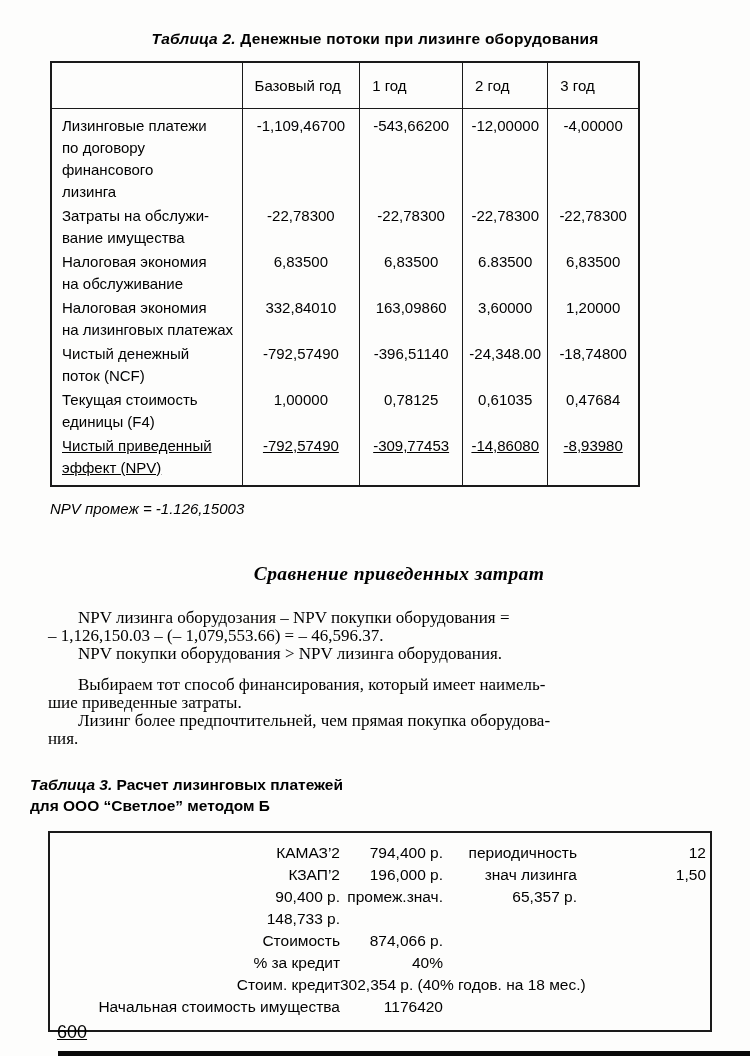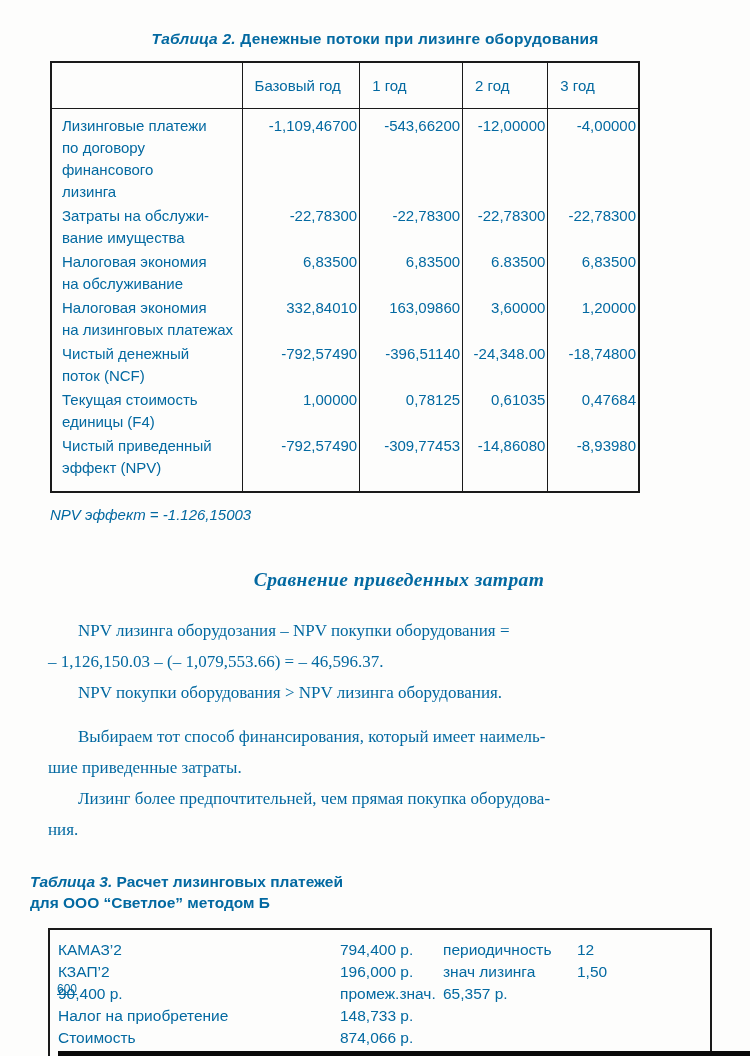--- a/index.html
+++ b/index.html
@@ -2,21 +2,21 @@
 <html><head>
 <meta charset="utf-8">
 <style>
   html,body { margin:0; padding:0; background:#e8e8e8; }
   * { box-sizing:border-box; }
   .page {
     position:relative;
     width:750px; height:1056px;
     margin:0 auto;
     background:#fdfdfc;
-    color:#0369a1;
+    color:#000000;
     font-family:"Liberation Sans", sans-serif;
     overflow:hidden;
   }
   
   .t2-title {
     margin:30px 30px 13px 30px;
     text-align:center;
     font-size:15.5px;
     font-weight:bold;
     letter-spacing:0.2px;
@@ -50,23 +50,23 @@
     vertical-align:top;
     line-height:22px;
     border-left:1.5px solid #1a1a1a;
     padding:1px 2px;
   }
   table.t2 td.lbl {
     border-left:none;
     padding-left:10px;
     white-space:pre-line;
   }
-  table.t2 td.val { text-align:right; }
+  table.t2 td.val { text-align:center; }
   table.t2 tbody tr:first-child td { padding-top:6px; }
-  table.t2 tbody tr:last-child td { padding-bottom:12px; }
+  table.t2 tbody tr:last-child td { padding-bottom:6px;text-decoration:underline; }
   
   .npv-note {
     margin:13px 0 0 50px;
     font-style:italic;
     font-size:15px;
   }
   
   .cmp-heading {
     margin:46px 0 0 0;
     text-align:center;
@@ -74,21 +74,21 @@
     font-weight:bold;
     font-style:italic;
     font-size:19.5px;
     letter-spacing:0.4px;
     padding-left:48px;
   }
   .paras {
     margin:24px 42px 0 48px;
     font-family:"Liberation Serif", serif;
     font-size:17px;
-    line-height:31px;
+    line-height:18px;
   }
   .paras p {
     margin:0;
     white-space:pre-line;
     text-indent:30px;
   }
   .paras p.gap-before { margin-top:13px; }
   
   .t3-title {
     margin:26px 30px 0 30px;
@@ -101,26 +101,26 @@
     margin:15px 38px 0 48px;
     border:2.5px solid #1a1a1a;
     padding:9px 4px 12px 8px;
     font-size:15.5px;
   }
   .t3-row {
     display:grid;
     grid-template-columns:282px 103px 134px 1fr;
     line-height:22px;
   }
-  .t3-row > span { white-space:nowrap; overflow:visible; }
+  .t3-row > span { white-space:nowrap; overflow:visible;text-align:right; }
   
   .page-number {
     position:absolute;
-    left:57px; top:982px;
-    font-size:12px;
+    left:57px; top:1022px;
+    font-size:18px;
     text-decoration:underline;
   }
   .bottom-bar {
     position:absolute;
     left:58px; right:0; bottom:0;
     height:5px;
     background:#0a0a0a;
   }
 </style>
 </head>
@@ -203,21 +203,21 @@
         <td class="lbl">Чистый приведенный
 эффект (NPV)</td>
         <td class="val">-792,57490</td>
         <td class="val">-309,77453</td>
         <td class="val">-14,86080</td>
         <td class="val">-8,93980</td>
       </tr>
     </tbody>
   </table>
 
-  <div class="npv-note">NPV эффект = -1.126,15003</div>
+  <div class="npv-note">NPV промеж = -1.126,15003</div>
 
   <div class="cmp-heading">Сравнение приведенных затрат</div>
 
   <div class="paras">
     <p>NPV лизинга оборудозания –  NPV покупки оборудования =
 – 1,126,150.03 – (– 1,079,553.66) = – 46,596.37.</p>
     <p>NPV покупки оборудования &gt; NPV лизинга оборудования.</p>
     <p class="gap-before">Выбираем тот способ финансирования, который имеет наимель-
 шие приведенные затраты.</p>
     <p>Лизинг более предпочтительней, чем прямая покупка оборудова-
@@ -241,21 +241,20 @@
       <span>196,000 р.</span>
       <span>знач лизинга</span>
       <span>1,50</span>
     </div>
     <div class="t3-row">
       <span>90,400 р.</span>
       <span>промеж.знач.</span>
       <span>65,357 р.</span>
     </div>
     <div class="t3-row">
-      <span>Налог на приобретение</span>
       <span>148,733 р.</span>
       <span></span>
       <span></span>
     </div>
     <div class="t3-row">
       <span>Стоимость</span>
       <span>874,066 р.</span>
       <span></span>
       <span></span>
     </div>

